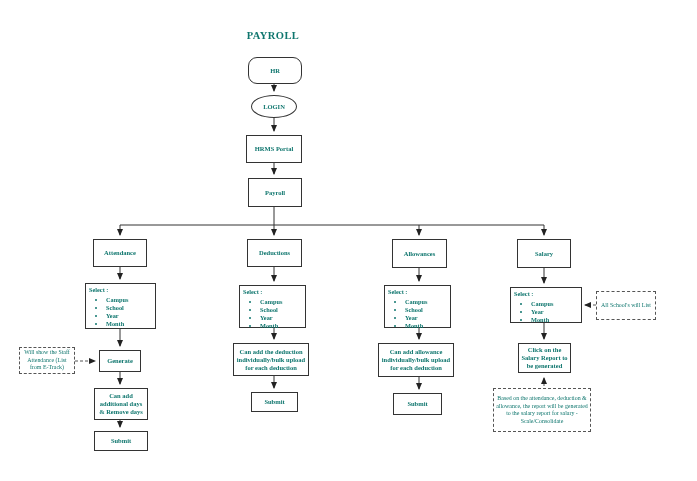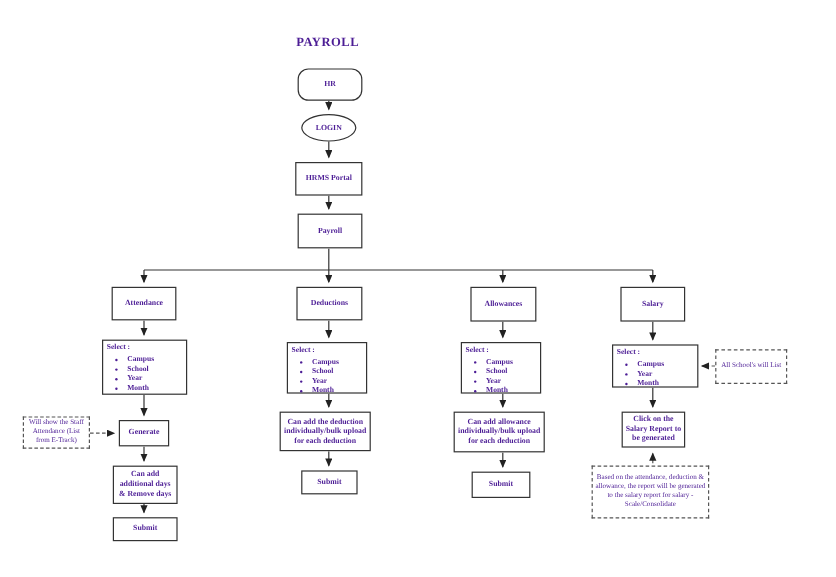--- a/index.html
+++ b/index.html
@@ -1,18 +1,18 @@
 <!DOCTYPE html>
 <html><head>
 <meta charset="utf-8">
 <style>
   html,body{margin:0;padding:0;background:#fff;}
   .canvas{
     position:relative;width:697px;height:481px;background:#ffffff;
-    font-family:"Liberation Serif", serif;color:#4c1d95;overflow:hidden;
+    font-family:"Liberation Serif", serif;color:#0f766e;overflow:hidden;
   }
   .title{
     position:absolute;left:223px;top:30px;width:100px;text-align:center;
     font-weight:bold;font-size:10.5px;letter-spacing:.4px;
   }
   .box{
     position:absolute;box-sizing:border-box;border:1px solid #333;background:#fff;
     display:flex;align-items:center;justify-content:center;text-align:center;
     font-weight:bold;font-size:6.5px;line-height:8px;padding:1px 2px;
   }

